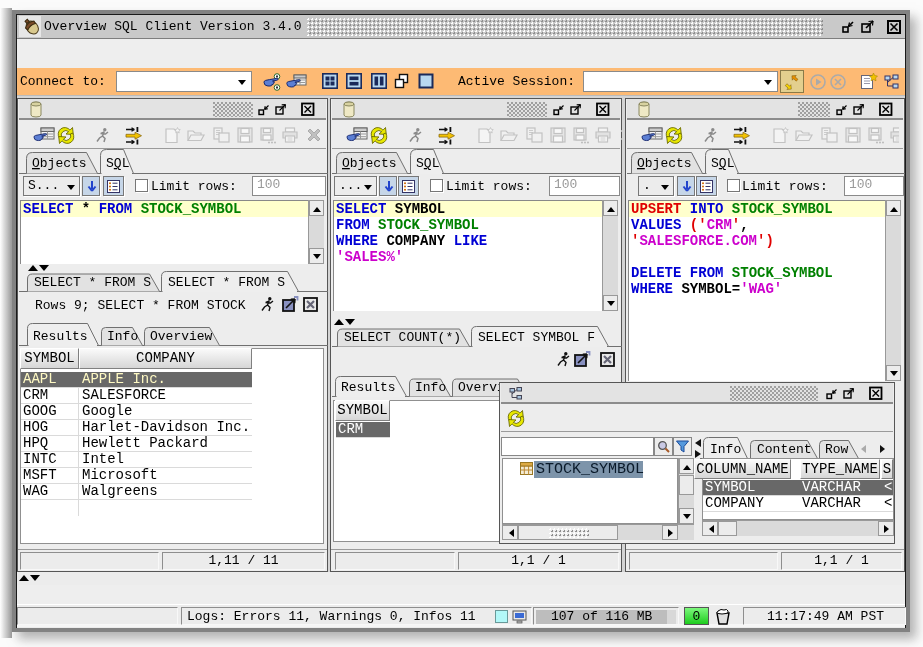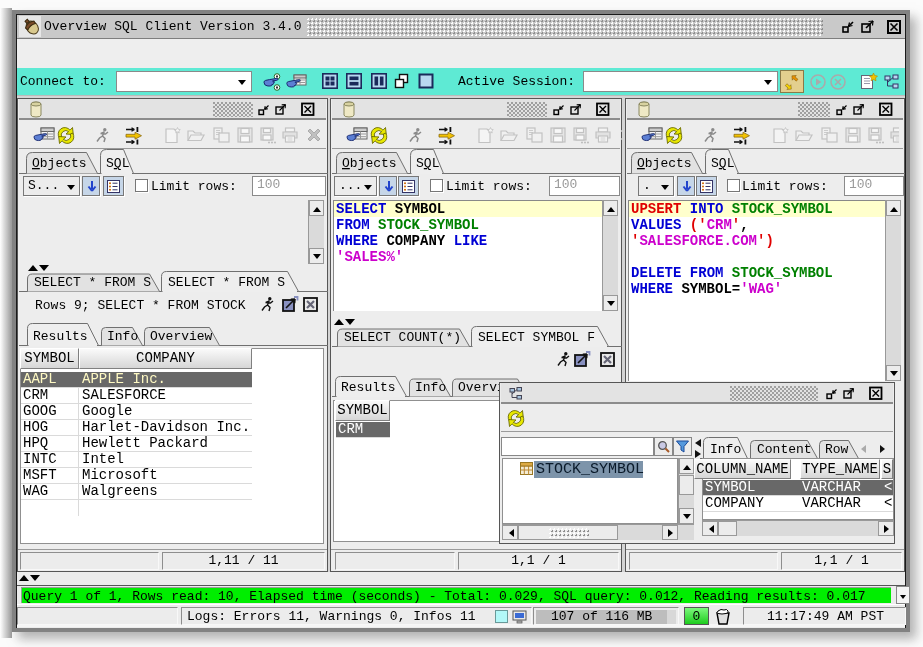--- a/index.html
+++ b/index.html
@@ -10,21 +10,21 @@
 .bumps{background-image:radial-gradient(0.8px 0.8px at 1.2px 1.2px,#ffffff 97%,rgba(0,0,0,0) 100%),radial-gradient(0.8px 0.8px at 3.2px 3.2px,#8e8e8e 97%,rgba(0,0,0,0) 100%);background-size:4px 4px}
 
 #titlebar{left:1px;top:1px;width:888px;height:24px;background:#c9c9c9;border-bottom:1px solid #7e7e7e}
 #titlebar .txt{left:27px;top:4px;font-size:13px}
 #tpattern{left:290px;top:3px;width:516px;height:18px}
 
 #menubar{left:1px;top:25px;width:888px;height:29px;background:#eeeeee;border-bottom:1px solid #9a9a9a}
 #menubar span{position:absolute;top:6px}
 .dis{color:#9e9e9e}
 
-#toolbar{left:1px;top:54px;width:888px;height:28px;background:#5eead4;border-bottom:1px solid #bbb}
+#toolbar{left:1px;top:54px;width:888px;height:28px;background:#fdba74;border-bottom:1px solid #bbb}
 .combo{background:#fff;border:1px solid #8a8a8a;position:absolute}
 .combo .arr{position:absolute;right:5px;top:50%;margin-top:-2px;width:0;height:0;border:4px solid transparent;border-top:5px solid #000}
 
 #desktop{left:1px;top:82px;width:888px;height:489px;background:#d4d4d4}
 .frame{position:absolute;background:#ededed;border:1px solid #565656}
 .ftitle{position:absolute;left:1px;top:0;right:1px;height:21px;background:#e3e3e3;border-bottom:2px solid #8c8c8c}
 .ftools{position:absolute;left:1px;right:1px;height:27px;background:#ededed;border-bottom:1px solid #9a9a9a}
 .editor{position:absolute;background:#fff;border-top:1px solid #888;border-left:1px solid #888;font-weight:bold;font-size:14px;line-height:16px;white-space:pre}
 .yline{position:absolute;left:0;right:0;height:16px;background:#ffffcc}
 .kw{color:#0000d4}.tbl{color:#008000}.str{color:#cc00cc}.err{color:#e00000}.red{color:#e00000}
@@ -279,20 +279,24 @@
             <rect x="0.5" y="0.5" width="12" height="12" fill="#fff" stroke="#336"></rect>
             <circle cx="3" cy="3.2" r="1" fill="#c60"></circle>
             <circle cx="3" cy="6.5" r="1" fill="#c60"></circle>
             <circle cx="3" cy="9.8" r="1" fill="#c60"></circle>
             <path d="M5.5 3.2 h5 M5.5 6.5 h5 M5.5 9.8 h5" stroke="#336"></path>
           </svg>
         </div>
     <div class="chk" style="left:117px;top:80px"></div>
     <span class="abs" style="left:133px;top:80px">Limit rows:</span>
     <div class="fieldtxt" style="left:234px;top:77px;width:74px;height:20px">100</div>
+    <div class="editor" style="left:2px;top:101px;width:288px;height:64px">
+      <div class="yline" style="top:0"></div>
+      <div class="abs" style="left:2px;top:0"><span class="kw">SELECT</span> * <span class="kw">FROM</span> <span class="tbl">STOCK_SYMBOL</span></div>
+    </div>
     <div class="sb" style="left:290px;top:101px;width:16px;height:64px;border-width:0 0 0 1px">
       <div class="sbtn" style="left:0;top:0;width:15px;height:16px">
             <div class="tri-u"></div>
           </div>
       <div class="sbtn" style="left:0;bottom:0;width:15px;height:16px">
             <div class="tri-d"></div>
           </div>
     </div>
     <div class="splitud" style="left:10px;top:166px">
           <i class="u"></i>
@@ -665,28 +669,20 @@
   </div>
   </div>
 
   <div class="abs" style="left:1px;top:558px;width:888px;height:13px;background:#ececec">
     <div class="splitud" style="left:2px;top:3px">
         <i class="u"></i>
         <i class="d"></i>
       </div>
   </div>
 
-  <div id="green" class="abs">
-    <div class="abs" style="left:4px;top:1px;width:870px;height:16px;background:#00ee00;border-top:1px solid #9a9a9a;border-left:1px solid #9a9a9a">
-      <span class="abs" style="left:1px;top:1px;white-space:nowrap">Query 1 of 1, Rows read: 10, Elapsed time (seconds) - Total: 0.029, SQL query: 0.012, Reading results: 0.017</span>
-    </div>
-    <div class="abs" style="right:-5px;top:0;width:14px;height:18px;background:#f4f4f4;border:1px solid #888">
-        <div style="width:0;height:0;border:3px solid transparent;border-top:4px solid #000;margin:8px auto 0"></div>
-      </div>
-  </div>
 
   <div id="statusbar" class="abs">
       <div class="abs" style="left:0;right:0;bottom:1px;height:3px;background:#f6f6f6"></div>
     <div class="cell" style="left:0;top:2px;width:161px;height:18px"></div>
     <div class="cell" style="left:164px;top:2px;width:351px;height:18px">
         <span class="abs" style="left:5px;top:1px">Logs: Errors 11, Warnings 0, Infos 11</span>
       <div class="abs" style="left:313px;top:2px;width:13px;height:13px;background:#b2f8f8;border:1px solid #6a9a9a"></div>
       <svg class="abs" style="left:330px;top:1px" width="16" height="16" viewBox="0 0 16 16">
           <rect x="1" y="2" width="13" height="9" fill="#e8e8e8" stroke="#555"></rect>
           <rect x="3" y="4" width="9" height="5" fill="#3a6ad4"></rect>

